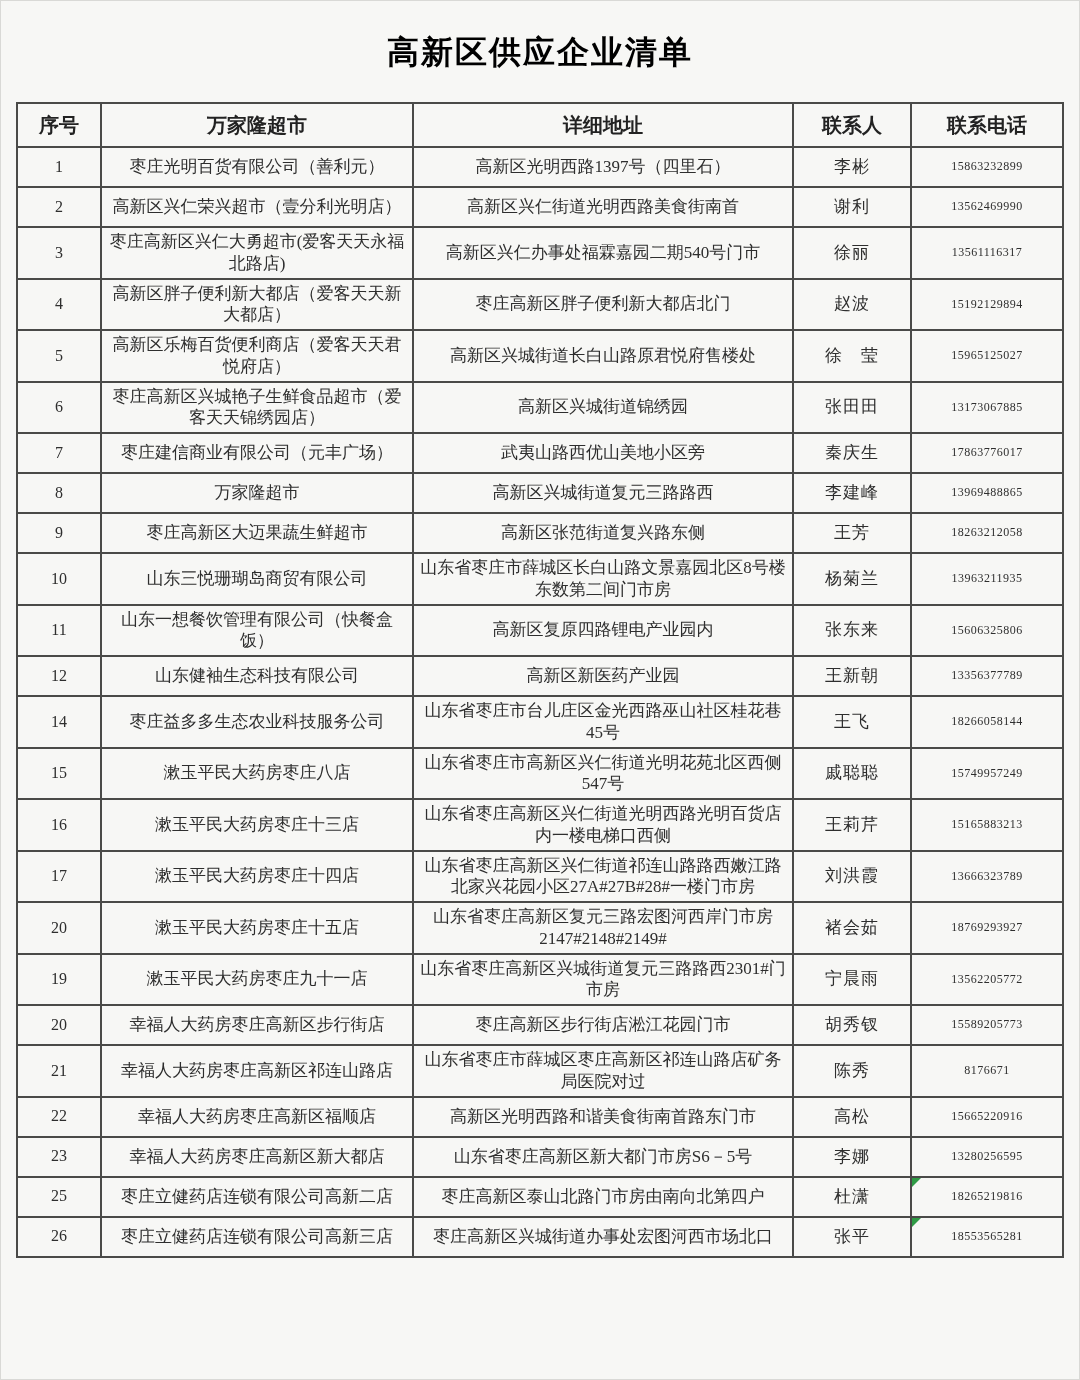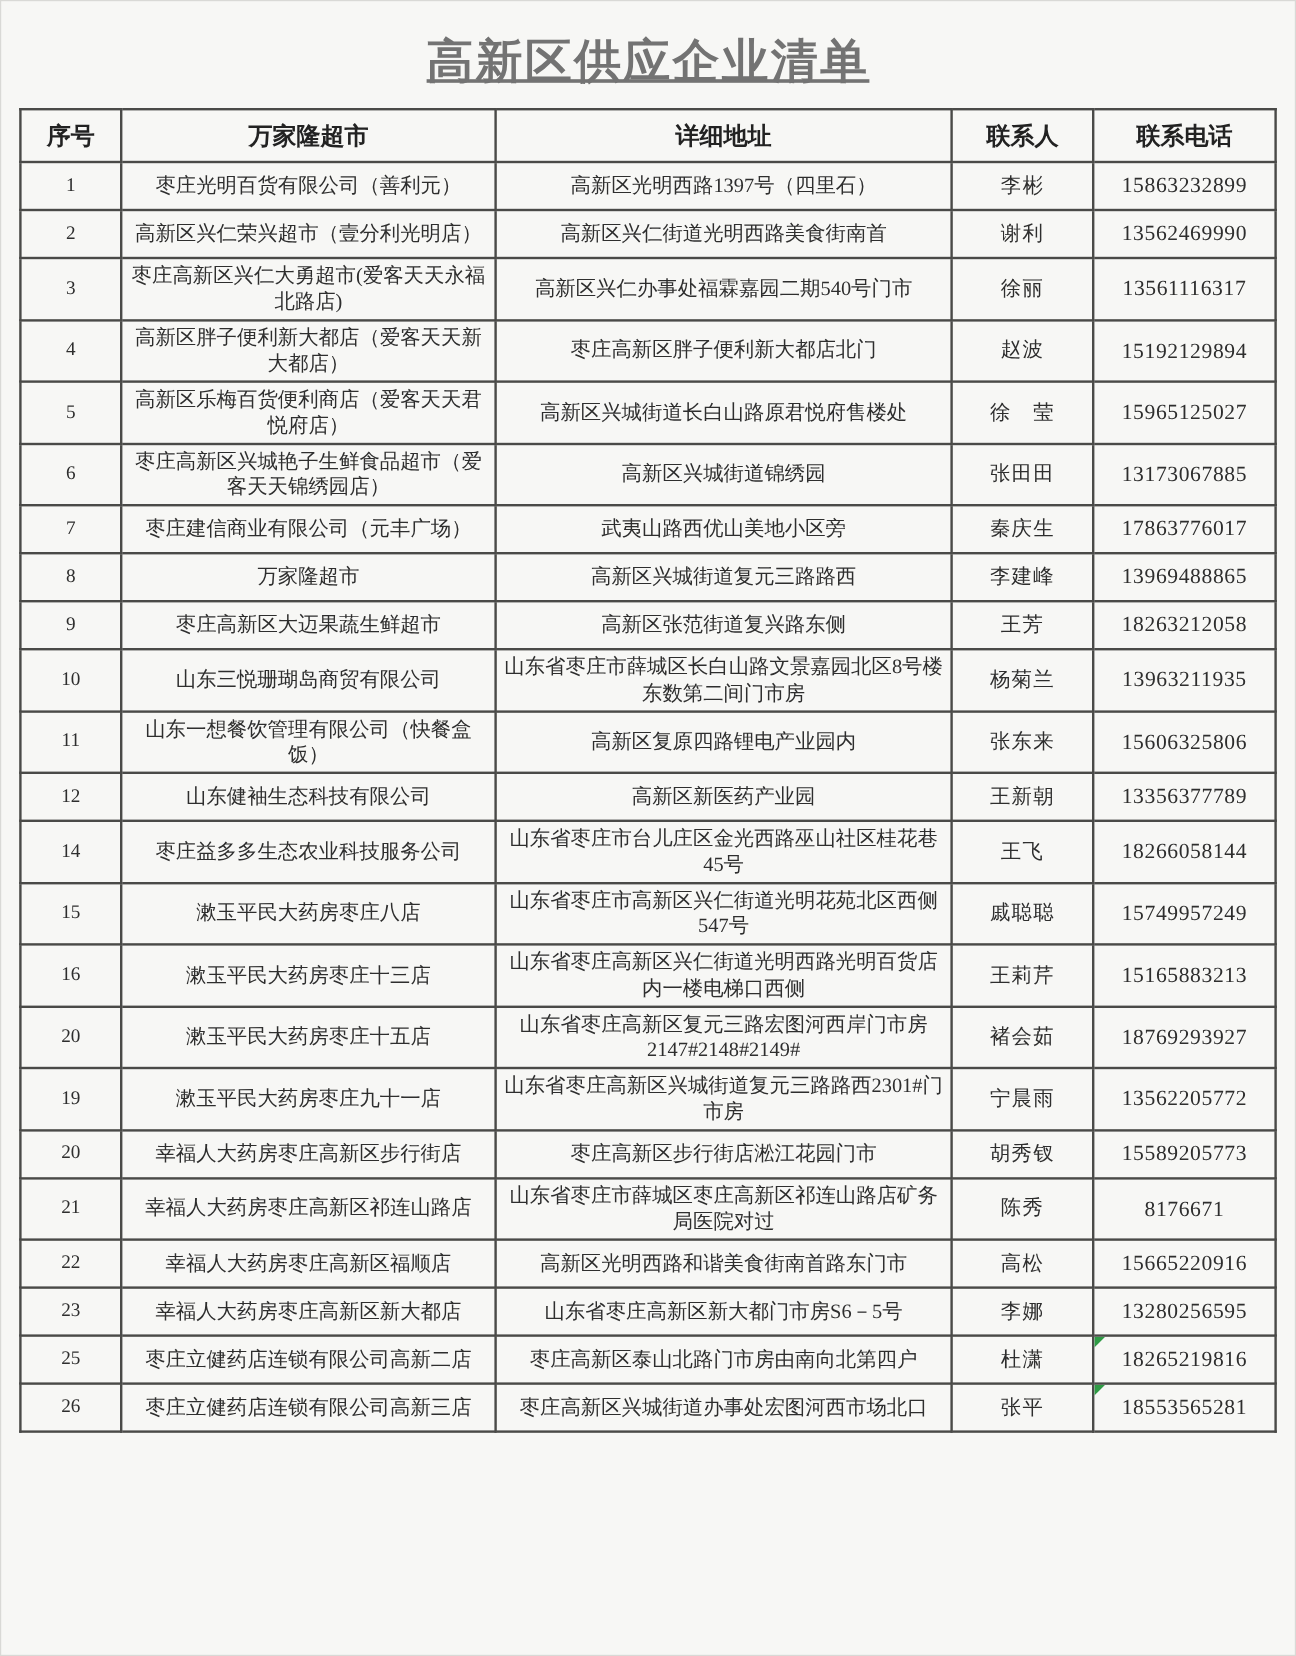--- a/index.html
+++ b/index.html
@@ -15,29 +15,28 @@
     background: #f7f7f5;
     border: 1px solid #d9d9d6;
     overflow: hidden;
     color: #2b2b2b;
   }
   .page-title {
     margin-top: 22px;
     height: 58px;
     line-height: 58px;
     text-align: center;
-    font-size: 39px;
+    font-size: 32px;
     font-weight: bold;
     letter-spacing: 2px;
-    color: #737373;
-    text-decoration: underline;
+    color: #000000;
   }
   table.supply-table {
     width: 1046px;
-    margin: 9px auto 0 auto;
+    margin: 21px auto 0 auto;
     border-collapse: collapse;
     table-layout: fixed;
   }
   .col-no      { width: 84px; }
   .col-name    { width: 312px; }
   .col-address { width: 380px; }
   .col-contact { width: 118px; }
   .col-phone   { width: 152px; }
 
   th, td {
@@ -53,21 +52,21 @@
     font-weight: bold;
     color: #222;
   }
   td {
     height: 40px;
     font-size: 17px;
     line-height: 1.28;
     color: #2e2e2e;
   }
   td.cell-no    { font-size: 16px; }
-  td.cell-phone { font-size: 18px; letter-spacing: 0.5px; position: relative; }
+  td.cell-phone { font-size: 12px; letter-spacing: 0.5px; position: relative; }
   td.cell-contact { letter-spacing: 1px; }
 
   .flag-triangle {
     position: absolute;
     top: 0;
     left: 0;
     width: 0;
     height: 0;
     border-top: 9px solid #2f9b45;
     border-right: 9px solid transparent;
@@ -196,20 +195,27 @@
           <td class="cell-phone">15749957249</td>
         </tr>
         <tr>
           <td class="cell-no">16</td>
           <td class="cell-name">漱玉平民大药房枣庄十三店</td>
           <td class="cell-address">山东省枣庄高新区兴仁街道光明西路光明百货店内一楼电梯口西侧</td>
           <td class="cell-contact">王莉芹</td>
           <td class="cell-phone">15165883213</td>
         </tr>
         <tr>
+          <td class="cell-no">17</td>
+          <td class="cell-name">漱玉平民大药房枣庄十四店</td>
+          <td class="cell-address">山东省枣庄高新区兴仁街道祁连山路路西嫩江路北家兴花园小区27A#27B#28#一楼门市房</td>
+          <td class="cell-contact">刘洪霞</td>
+          <td class="cell-phone">13666323789</td>
+        </tr>
+        <tr>
           <td class="cell-no">20</td>
           <td class="cell-name">漱玉平民大药房枣庄十五店</td>
           <td class="cell-address">山东省枣庄高新区复元三路宏图河西岸门市房2147#2148#2149#</td>
           <td class="cell-contact">褚会茹</td>
           <td class="cell-phone">18769293927</td>
         </tr>
         <tr>
           <td class="cell-no">19</td>
           <td class="cell-name">漱玉平民大药房枣庄九十一店</td>
           <td class="cell-address">山东省枣庄高新区兴城街道复元三路路西2301#门市房</td>

